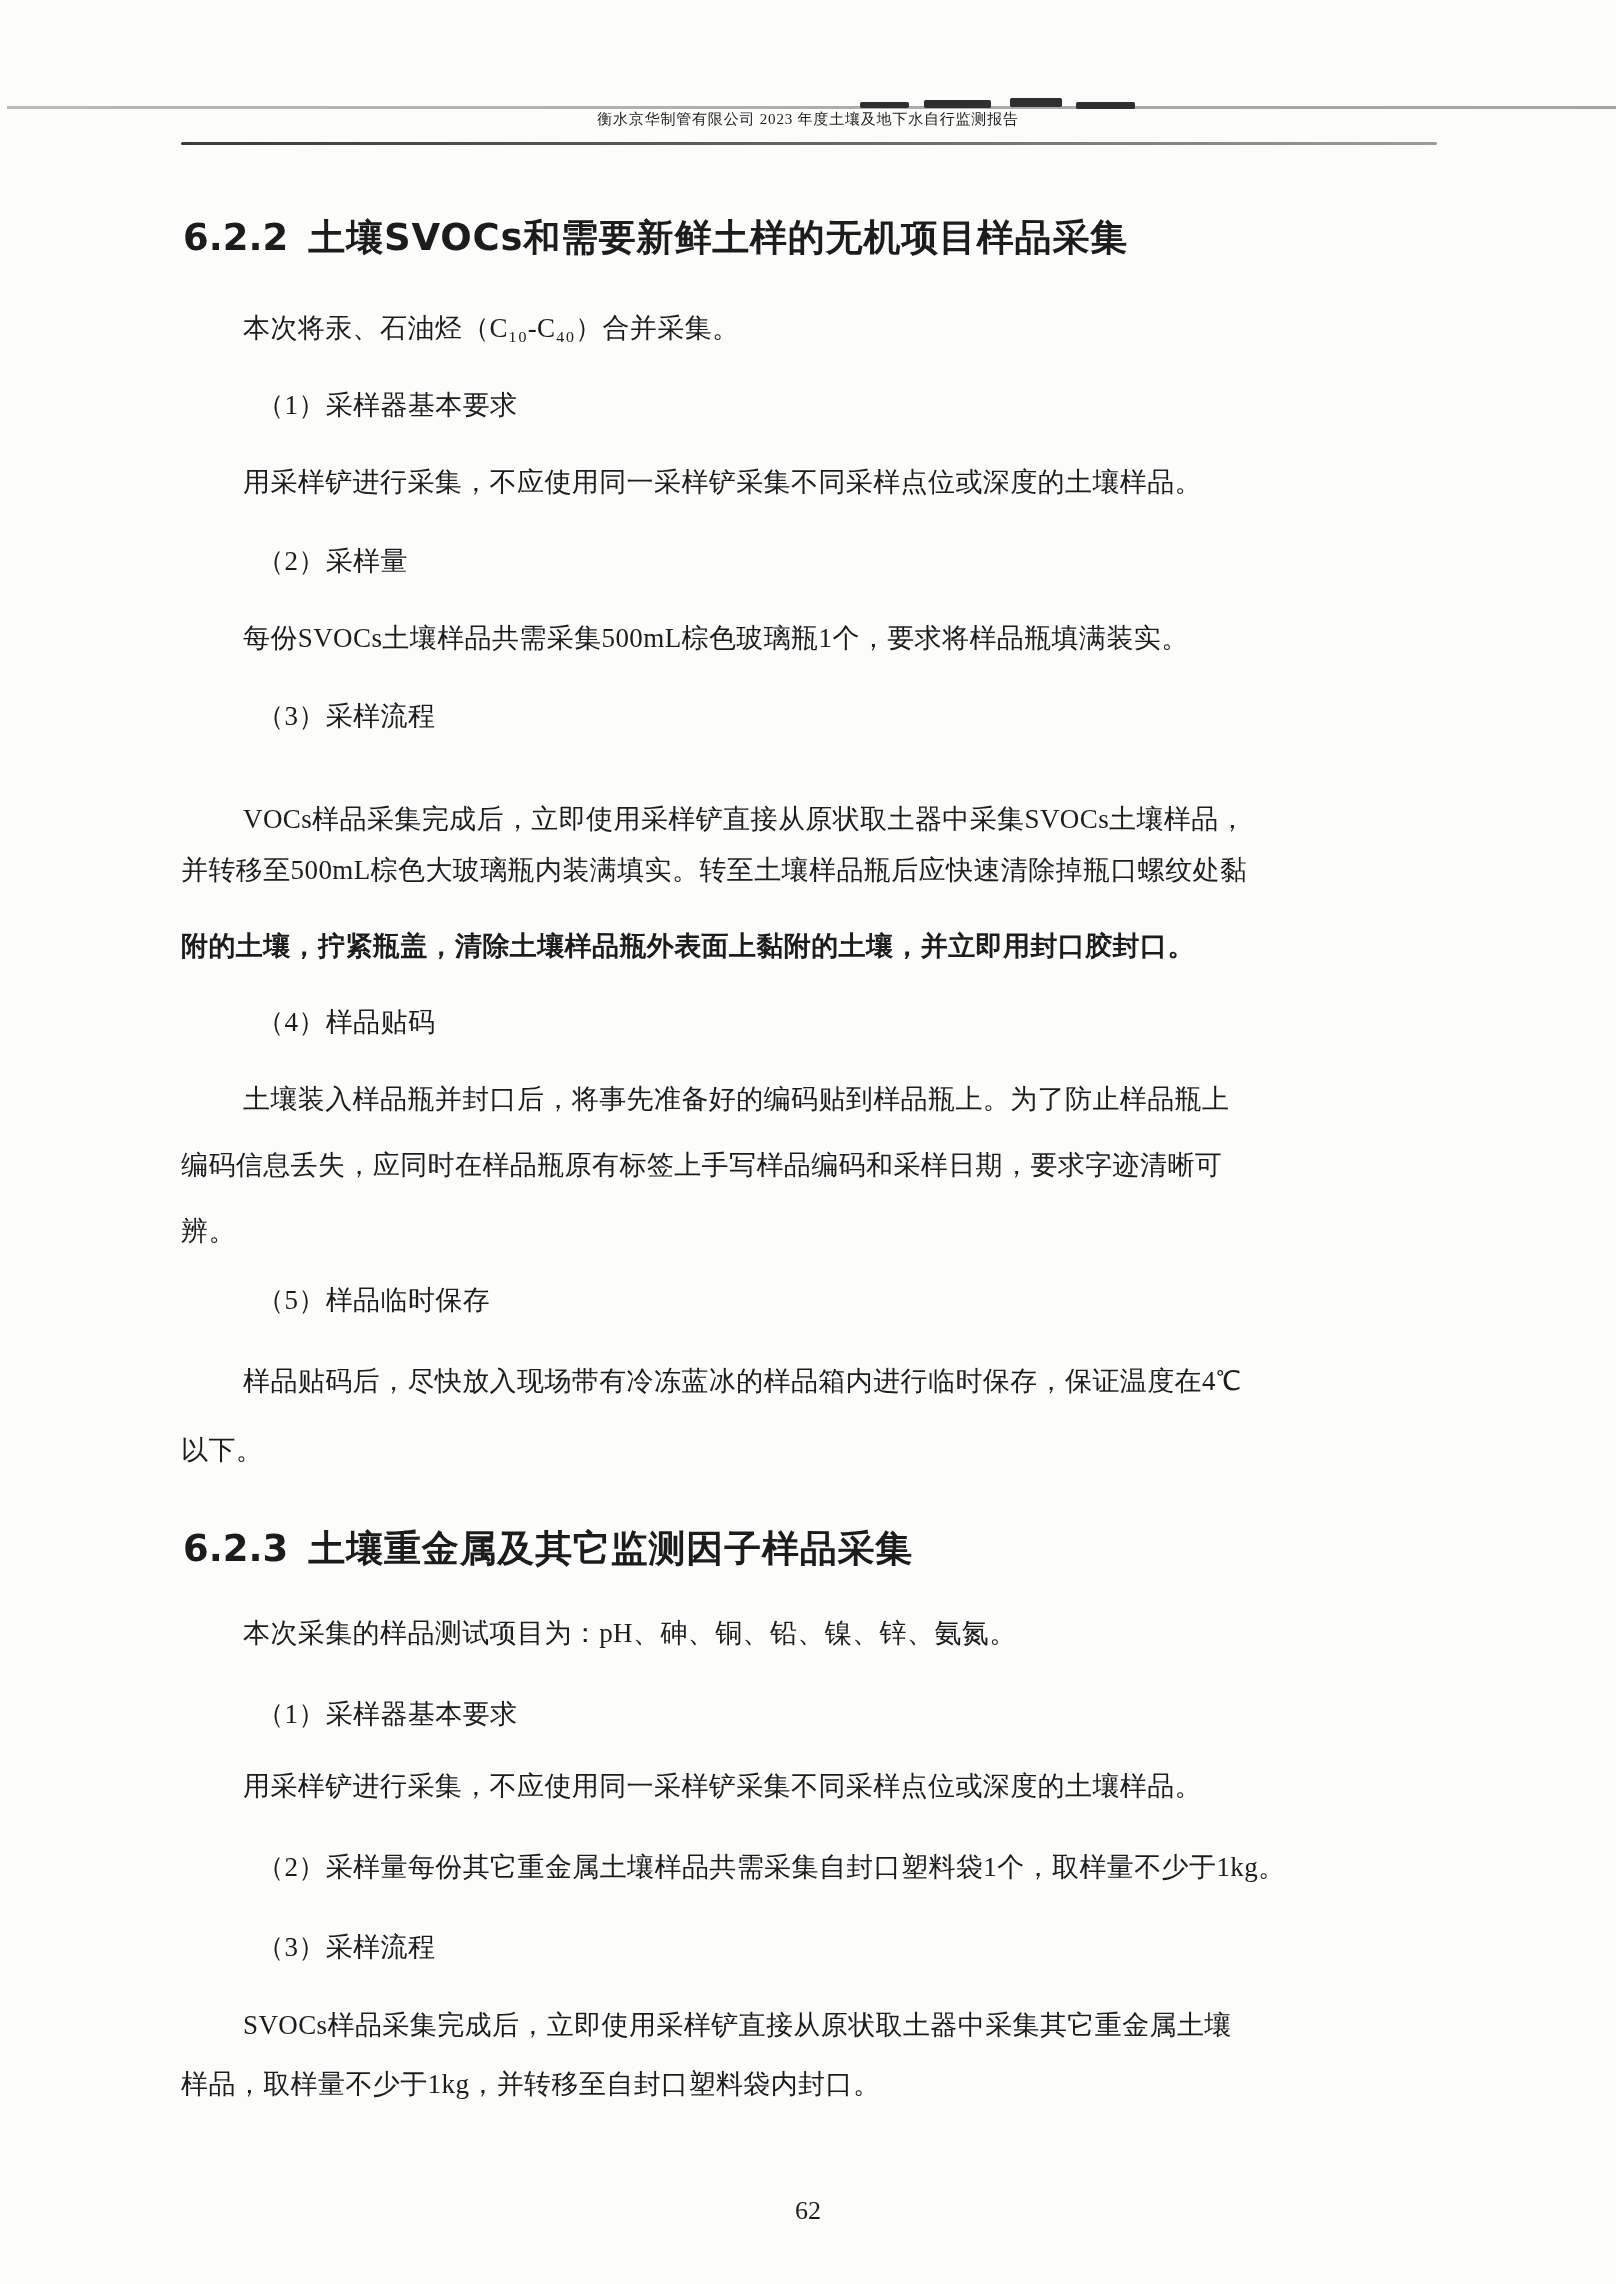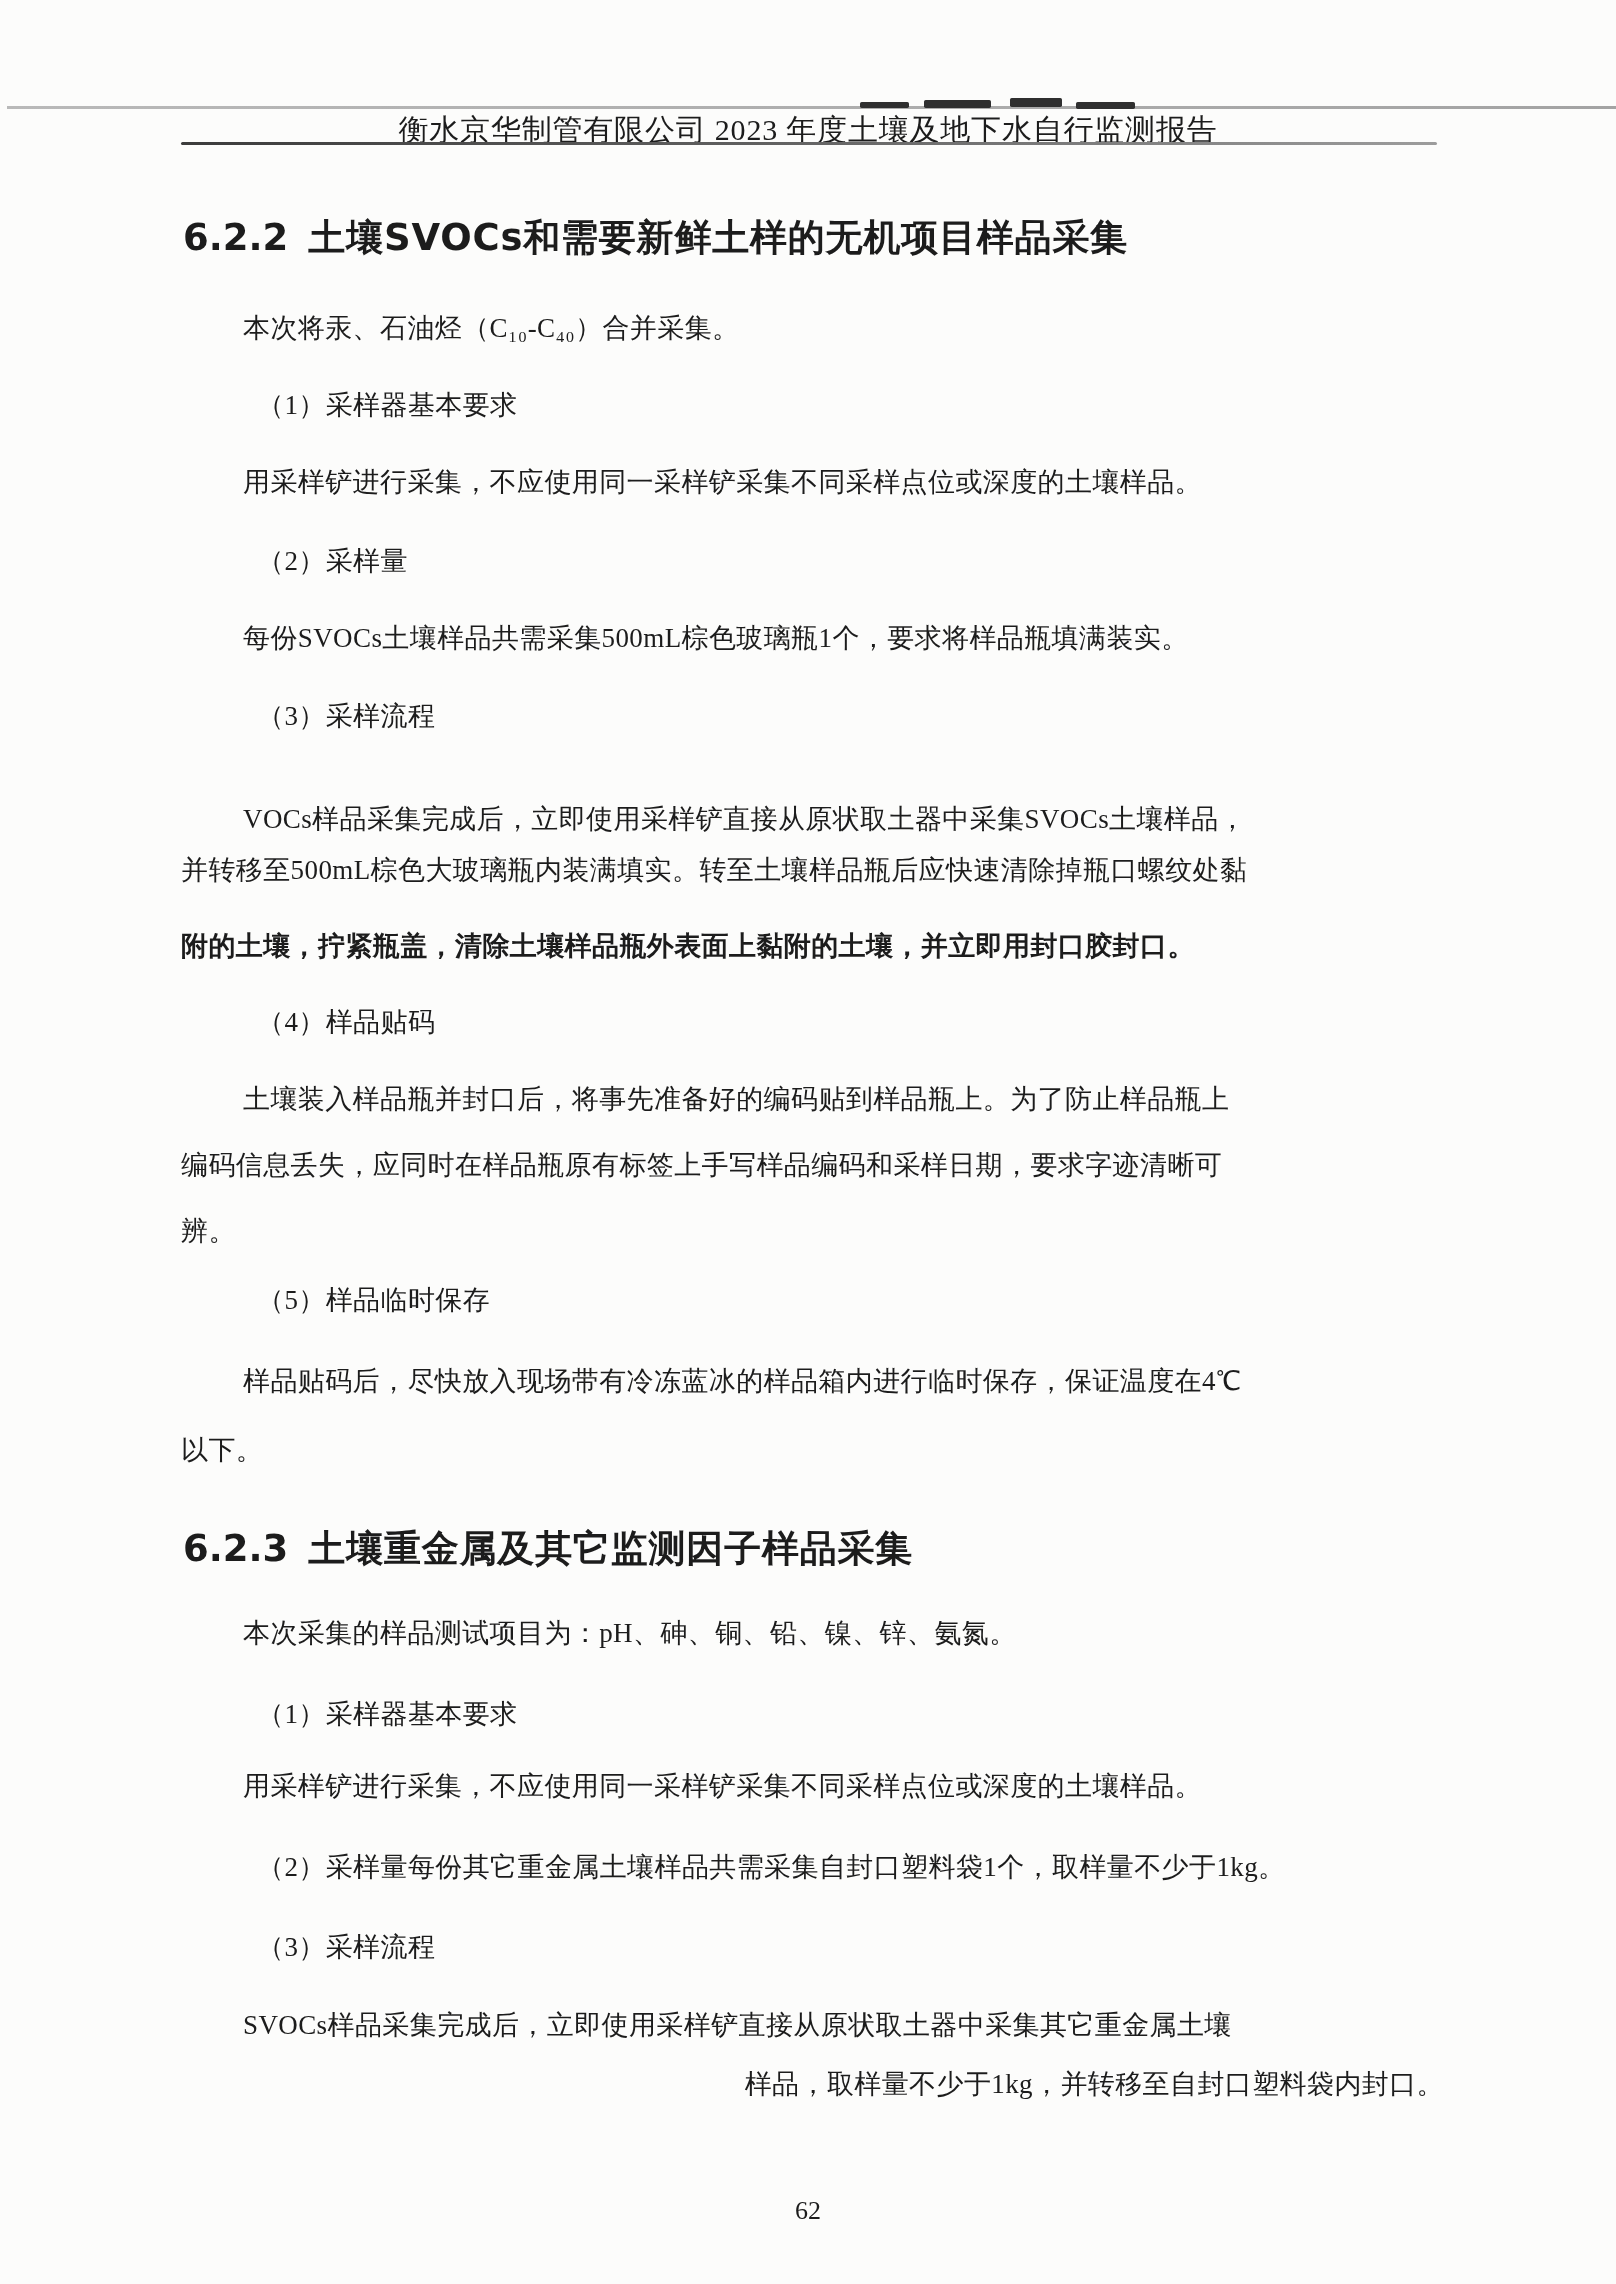--- a/index.html
+++ b/index.html
@@ -17,21 +17,21 @@
     position: absolute;
     top: 106px; left: 6.7px; right: 0;
     height: 3.4px;
     background: linear-gradient(to right, #b9b9b9, #a3a3a3);
   }
   .header-title {
     position: absolute;
     top: 110px; left: 0; width: 100%;
     text-align: center;
     font-family: "Liberation Serif", serif;
-    font-size: 30px;
+    font-size: 15px;
     letter-spacing: 0.8px;
     white-space: nowrap;
   }
   .header-rule {
     position: absolute;
     top: 142px; left: 181px; width: 1256px;
     height: 3.4px;
     background: linear-gradient(to right, #3c3c3c 0%, #5f5f5f 45%, #9c9c9c 100%);
     border-radius: 1.7px;
   }
@@ -112,18 +112,18 @@
   <div class="heading" style="top:1524px;">
     <span class="num">6.2.3</span><span>土壤重金属及其它监测因子样品采集</span>
   </div>
 
   <div class="line ind-first" style="top:1618px;">本次采集的样品测试项目为：pH、砷、铜、铅、镍、锌、氨氮。</div>
   <div class="line ind-item" style="top:1699px;">（1）采样器基本要求</div>
   <div class="line ind-first" style="top:1771px;">用采样铲进行采集，不应使用同一采样铲采集不同采样点位或深度的土壤样品。</div>
   <div class="line ind-item" style="top:1852px;">（2）采样量每份其它重金属土壤样品共需采集自封口塑料袋1个，取样量不少于1kg。</div>
   <div class="line ind-item" style="top:1932px;">（3）采样流程</div>
   <div class="line ind-first" style="top:2010px;">SVOCs样品采集完成后，立即使用采样铲直接从原状取土器中采集其它重金属土壤</div>
-  <div class="line" style="top:2069px;text-align:right;">样品，取样量不少于1kg，并转移至自封口塑料袋内封口。</div>
+  <div class="line" style="top:2069px;">样品，取样量不少于1kg，并转移至自封口塑料袋内封口。</div>
 
   <div class="page-number">62</div>
 
 </div>
 
 
 </body></html>

